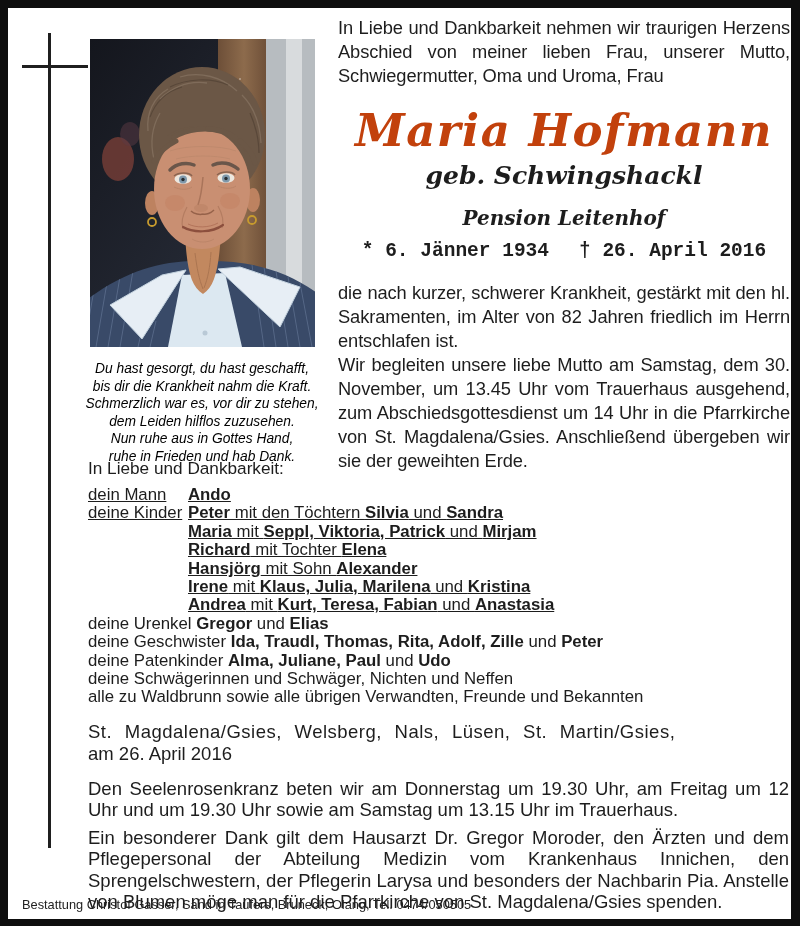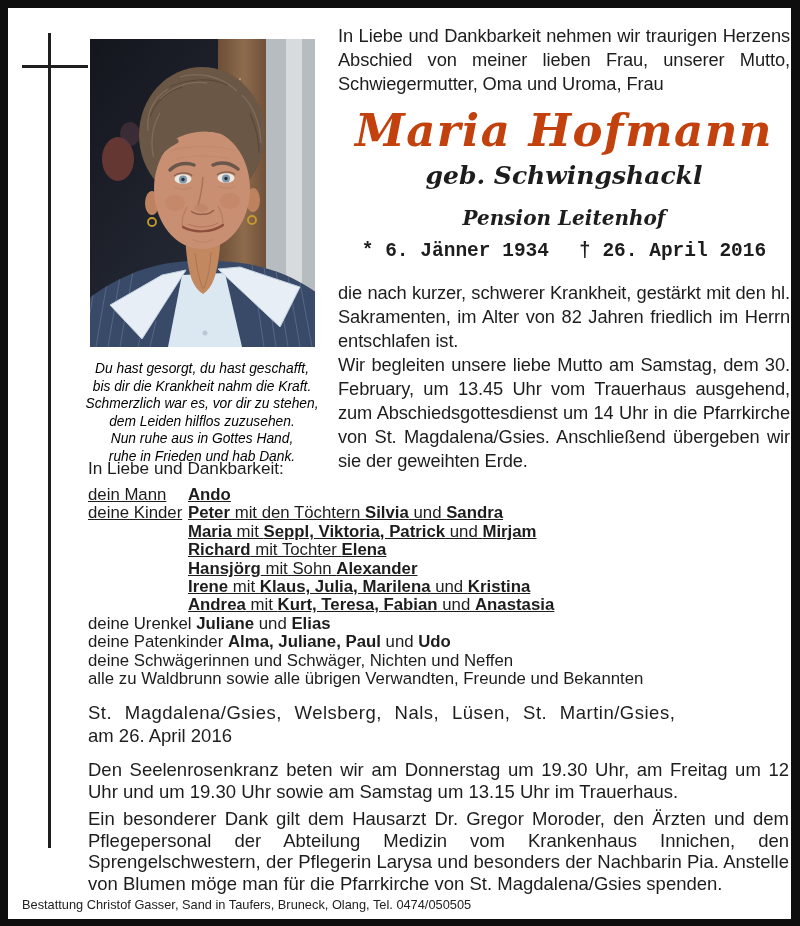--- a/index.html
+++ b/index.html
@@ -16,21 +16,21 @@
   .photo{left:90px;top:39px;width:225px;height:308px;}
   .photo svg{display:block;}
   
   .verse{
     left:68px;top:360px;width:268px;text-align:center;font-style:italic;
     font-size:13.8px;line-height:17.6px;white-space:pre-line;color:#000000;
   }
   
   .rcol{left:338px;top:0;width:452px;height:460px;}
   .rcol > div{position:absolute;width:100%;}
-  .intro{top:24px;text-align:justify;font-size:18.3px;line-height:24px;letter-spacing:-0.1px;}
+  .intro{top:16px;text-align:justify;font-size:18.3px;line-height:24px;letter-spacing:-0.1px;}
   .name{
     top:104px;text-align:center;font-family:"DejaVu Serif",serif;font-style:italic;font-weight:700;
     font-size:45px;letter-spacing:1.5px;color:#c2410c;white-space:nowrap;
   }
   .maiden{top:161px;text-align:center;font-family:"DejaVu Serif",serif;font-style:italic;font-weight:600;font-size:25px;}
   .residence{top:206px;text-align:center;font-family:"DejaVu Serif",serif;font-style:italic;font-weight:700;font-size:20px;}
   .dates{top:240px;text-align:center;font-weight:bold;font-size:19.5px;font-family:Liberation Mono, monospace;}
   .dates .gap{display:inline-block;width:30px;}
   .p2{top:281px;text-align:justify;font-size:18.3px;line-height:24px;letter-spacing:-0.1px;}
   .p3{top:353px;text-align:justify;font-size:18.3px;line-height:24px;letter-spacing:-0.1px;}
@@ -185,21 +185,21 @@
 Nun ruhe aus in Gottes Hand,
 ruhe in Frieden und hab Dank.</div>
 
   <div class="abs rcol">
     <div class="intro">In Liebe und Dankbarkeit nehmen wir traurigen Herzens Abschied von meiner lieben Frau, unserer Mutto, Schwiegermutter, Oma und Uroma, Frau</div>
     <div class="name">Maria Hofmann</div>
     <div class="maiden">geb. Schwingshackl</div>
     <div class="residence">Pension Leitenhof</div>
     <div class="dates"><span>* 6. Jänner 1934</span><span class="gap"></span><span>† 26. April 2016</span></div>
     <div class="p2">die nach kurzer, schwerer Krankheit, gestärkt mit den hl. Sakramenten, im Alter von 82 Jahren friedlich im Herrn entschlafen ist.</div>
-    <div class="p3">Wir begleiten unsere liebe Mutto am Samstag, dem 30. February, um 13.45 Uhr vom Trauerhaus ausgehend, zum Abschiedsgottesdienst um 14 Uhr in die Pfarrkirche von St. Magdalena/Gsies. Anschließend übergeben wir sie der geweihten Erde.</div>
+    <div class="p3">Wir begleiten unsere liebe Mutto am Samstag, dem 30. November, um 13.45 Uhr vom Trauerhaus ausgehend, zum Abschiedsgottesdienst um 14 Uhr in die Pfarrkirche von St. Magdalena/Gsies. Anschließend übergeben wir sie der geweihten Erde.</div>
   </div>
 
   <div class="abs lower">
     <div class="fam-head">In Liebe und Dankbarkeit:</div>
     <div id="family-rows">
         <div class="frow">
           <div class="flabel">dein Mann</div>
           <div class="flines">
             <div class="fline"><span class="b">Ando</span></div>
           </div>
@@ -210,21 +210,22 @@
             <div class="fline"><span class="b">Peter</span><span> mit den Töchtern </span><span class="b">Silvia</span><span> und </span><span class="b">Sandra</span></div>
             <div class="fline"><span class="b">Maria</span><span> mit </span><span class="b">Seppl, Viktoria, Patrick</span><span> und </span><span class="b">Mirjam</span></div>
             <div class="fline"><span class="b">Richard</span><span> mit Tochter </span><span class="b">Elena</span></div>
             <div class="fline"><span class="b">Hansjörg</span><span> mit Sohn </span><span class="b">Alexander</span></div>
             <div class="fline"><span class="b">Irene</span><span> mit </span><span class="b">Klaus, Julia, Marilena</span><span> und </span><span class="b">Kristina</span></div>
             <div class="fline"><span class="b">Andrea</span><span> mit </span><span class="b">Kurt, Teresa, Fabian</span><span> und </span><span class="b">Anastasia</span></div>
           </div>
         </div>
       </div>
     <div id="family-flow">
-        <div class="fline"><span>deine Urenkel </span><span class="b">Juliane</span><span> und </span><span class="b">Elias</span></div>
+        <div class="fline"><span>deine Urenkel </span><span class="b">Gregor</span><span> und </span><span class="b">Elias</span></div>
+        <div class="fline"><span>deine Geschwister </span><span class="b">Ida, Traudl, Thomas, Rita, Adolf, Zille</span><span> und </span><span class="b">Peter</span></div>
         <div class="fline"><span>deine Patenkinder </span><span class="b">Alma, Juliane, Paul</span><span> und </span><span class="b">Udo</span></div>
         <div class="fline"><span>deine Schwägerinnen und Schwäger, Nichten und Neffen</span></div>
         <div class="fline"><span>alle zu Waldbrunn sowie alle übrigen Verwandten, Freunde und Bekannten</span></div>
       </div>
     <div class="places">
       <div class="l1">St. Magdalena/Gsies, Welsberg, Nals, Lüsen, St. Martin/Gsies,</div>
       <div class="l2">am 26. April 2016</div>
     </div>
     <div class="para rosary">Den Seelenrosenkranz beten wir am Donnerstag um 19.30 Uhr, am Freitag um 12 Uhr und um 19.30 Uhr sowie am Samstag um 13.15 Uhr im Trauerhaus.</div>
     <div class="para thanks">Ein besonderer Dank gilt dem Hausarzt Dr. Gregor Moroder, den Ärzten und dem Pflegepersonal der Abteilung Medizin vom Krankenhaus Innichen, den Sprengelschwestern, der Pflegerin Larysa und besonders der Nachbarin Pia. Anstelle von Blumen möge man für die Pfarrkirche von St. Magdalena/Gsies spenden.</div>

